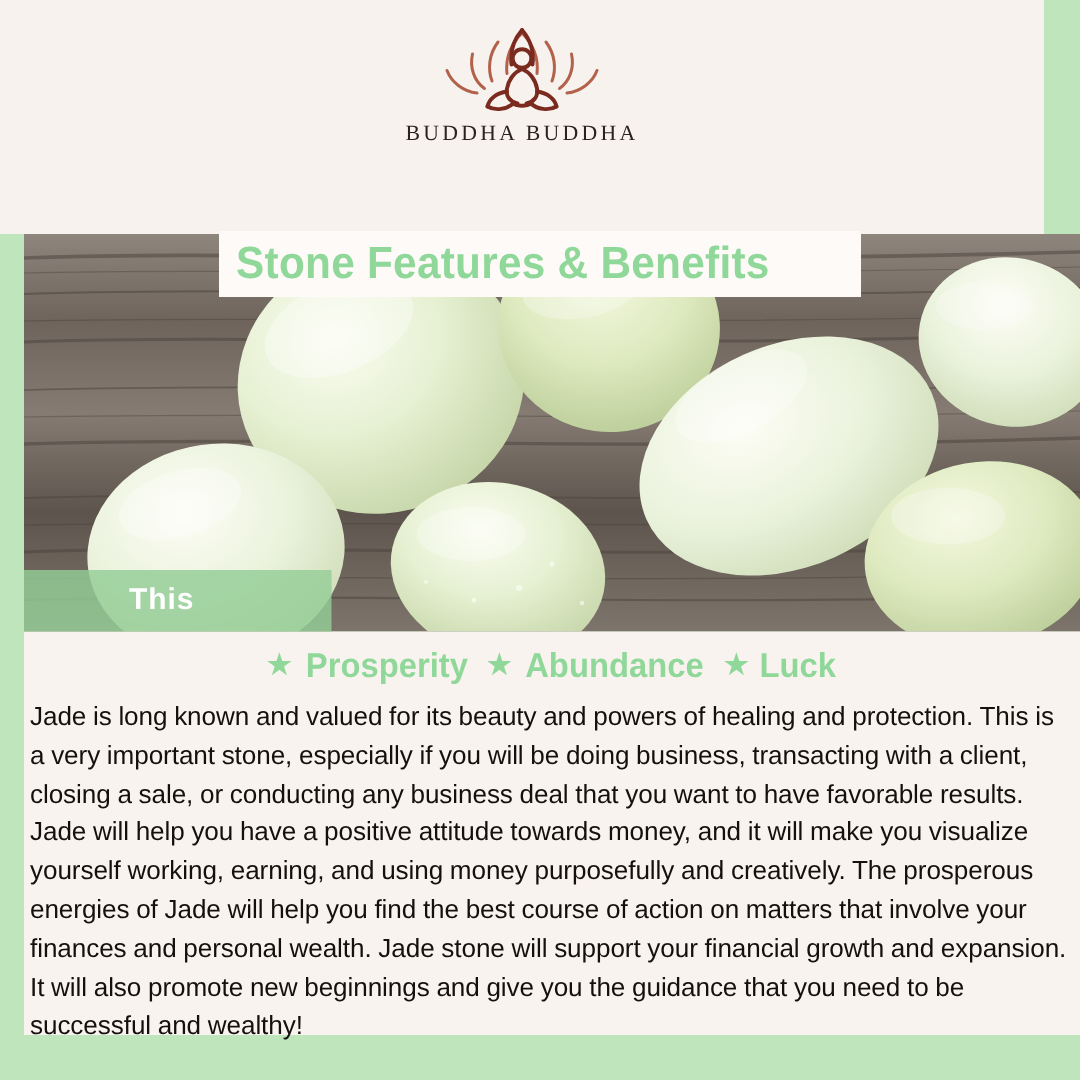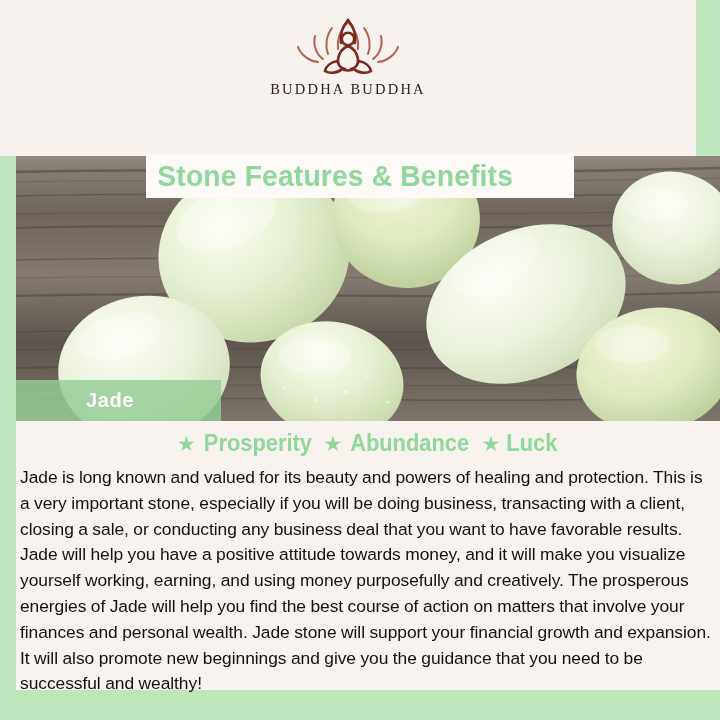--- a/index.html
+++ b/index.html
@@ -261,21 +261,21 @@
         <circle cx="330" cy="236" r="2"></circle>
           <circle cx="352" cy="220" r="1.6"></circle>
         <circle cx="300" cy="244" r="1.7"></circle>
           <circle cx="372" cy="246" r="1.5"></circle>
         <circle cx="268" cy="232" r="1.4"></circle>
       </g>
     </svg>
   </div>
 
   <div class="caption-band">
-    <span class="caption-text">Jade</span>
+    <span class="caption-text">This</span>
   </div>
 
   <div class="content">
 
     <div class="benefits">
       <div class="benefit">
         <span class="star">★</span>
         <span class="blabel">Prosperity</span>
       </div>
       <div class="benefit">

